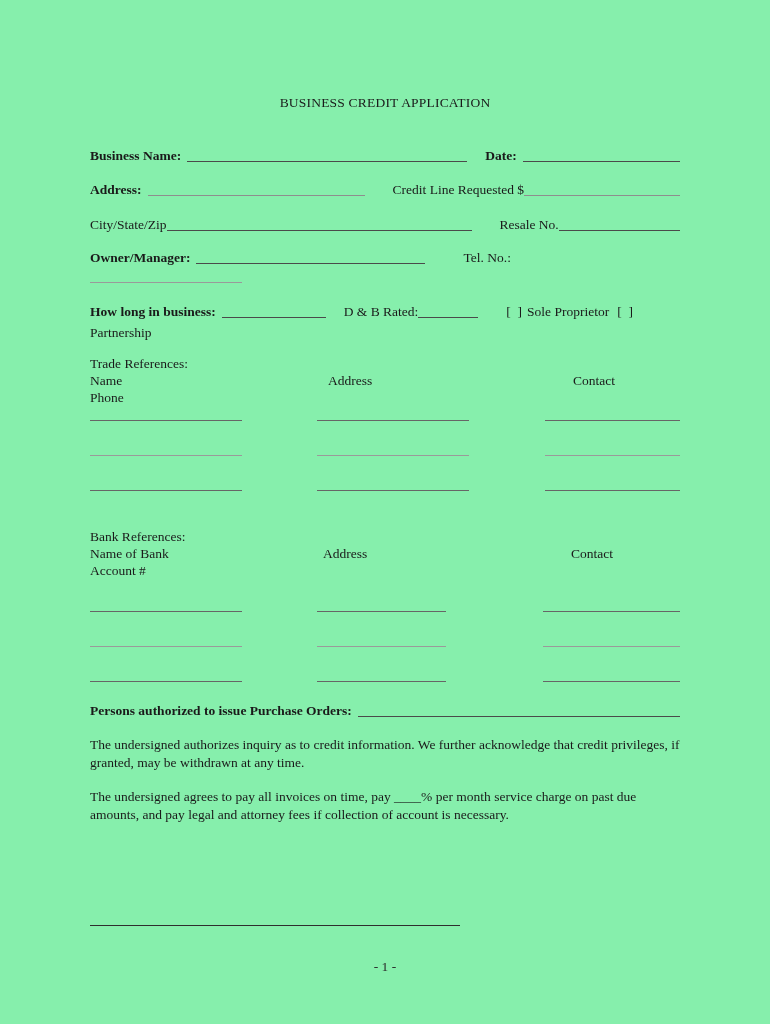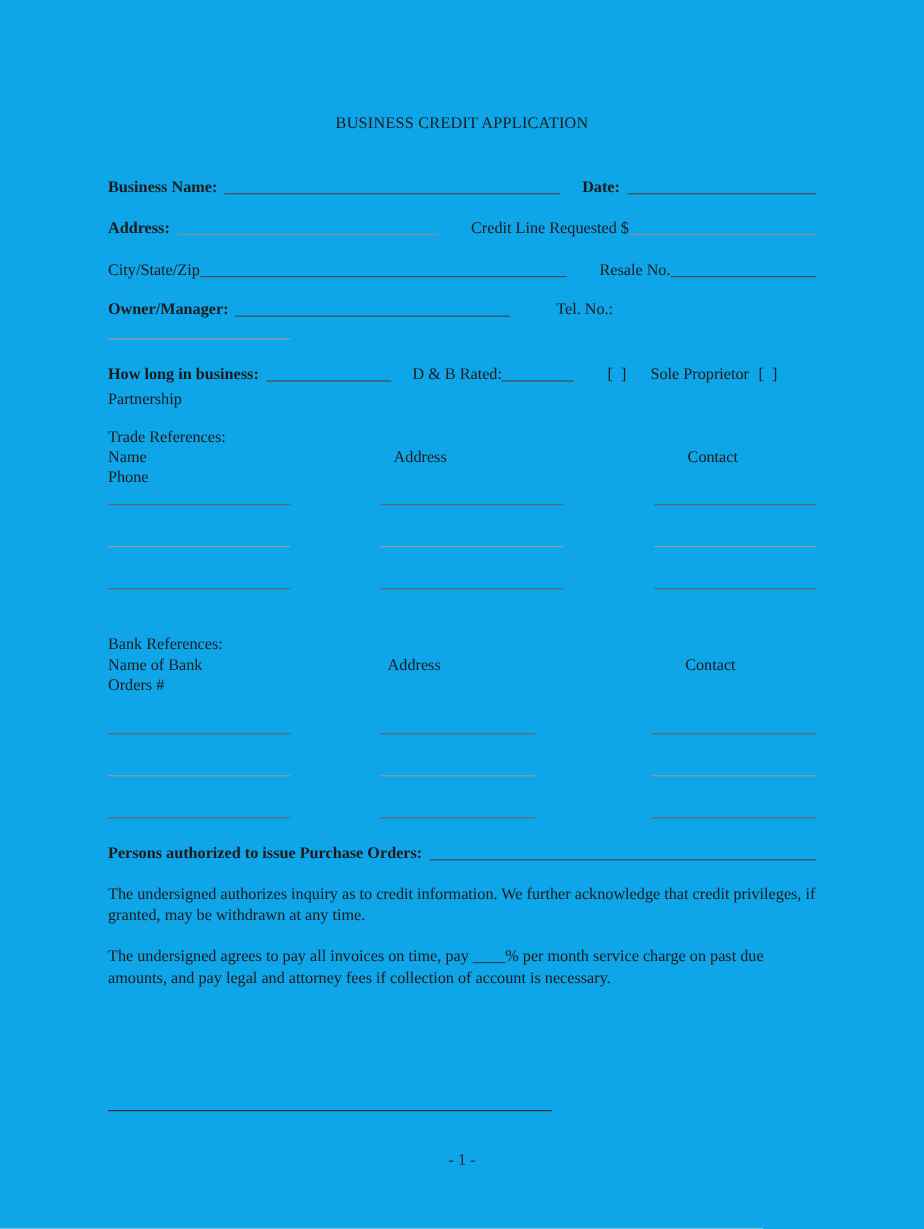--- a/index.html
+++ b/index.html
@@ -1,19 +1,19 @@
 <!DOCTYPE html>
 <html><head>
 <meta charset="utf-8">
 <style>
   html, body { margin:0; padding:0; background:#ffffff; }
   .page {
     position:relative;
     width:770px; height:1024px;
-    background:#0ea5e9;
+    background:#86efac;
     font-family:"Liberation Serif", "DejaVu Serif", serif;
     font-size:13.5px;
     line-height:17px;
     color:#1a1a1a;
     overflow:hidden;
   }
   .title {
     position:absolute; top:94px; left:0; right:0;
     text-align:center; letter-spacing:0.2px;
   }
@@ -92,21 +92,21 @@
   <div class="refrow" style="top:269px">
     <span class="uline light" style="left:0;width:152px"></span>
   </div>
 
   <div class="row" style="top:303px">
     <span class="lbl gap">How long in business:</span>
     <span class="line w104"></span>
     <span class="lbl ml18">D &amp; B Rated:</span>
     <span class="line w60"></span>
     <span class="cbx ml12">[  ]</span>
-    <span class="lbl" style="margin-left:20px">Sole Proprietor</span>
+    <span class="lbl" style="margin-left:5px">Sole Proprietor</span>
     <span class="cbx ml8">[  ]</span>
   </div>
   <div class="row" style="top:324px">
     <span class="lbl">Partnership</span>
   </div>
 
   <div class="row" style="top:355px">
     <span class="lbl">Trade References:</span>
   </div>
   <div class="hdr" style="top:372px">
@@ -136,21 +136,21 @@
 
   <div class="row" style="top:528px">
     <span class="lbl">Bank References:</span>
   </div>
   <div class="hdr" style="top:545px">
     <span style="left:0">Name of Bank</span>
     <span style="left:233px">Address</span>
     <span style="left:481px">Contact</span>
   </div>
   <div class="row" style="top:562px">
-    <span class="lbl">Orders #</span>
+    <span class="lbl">Account #</span>
   </div>
 
   <div class="refrow" style="top:598px">
     <span class="uline" style="left:0;width:152px"></span>
     <span class="uline" style="left:227px;width:129px"></span>
     <span class="uline" style="left:453px;width:137px"></span>
   </div>
   <div class="refrow" style="top:633px">
     <span class="uline light" style="left:0;width:152px"></span>
     <span class="uline light" style="left:227px;width:129px"></span>

